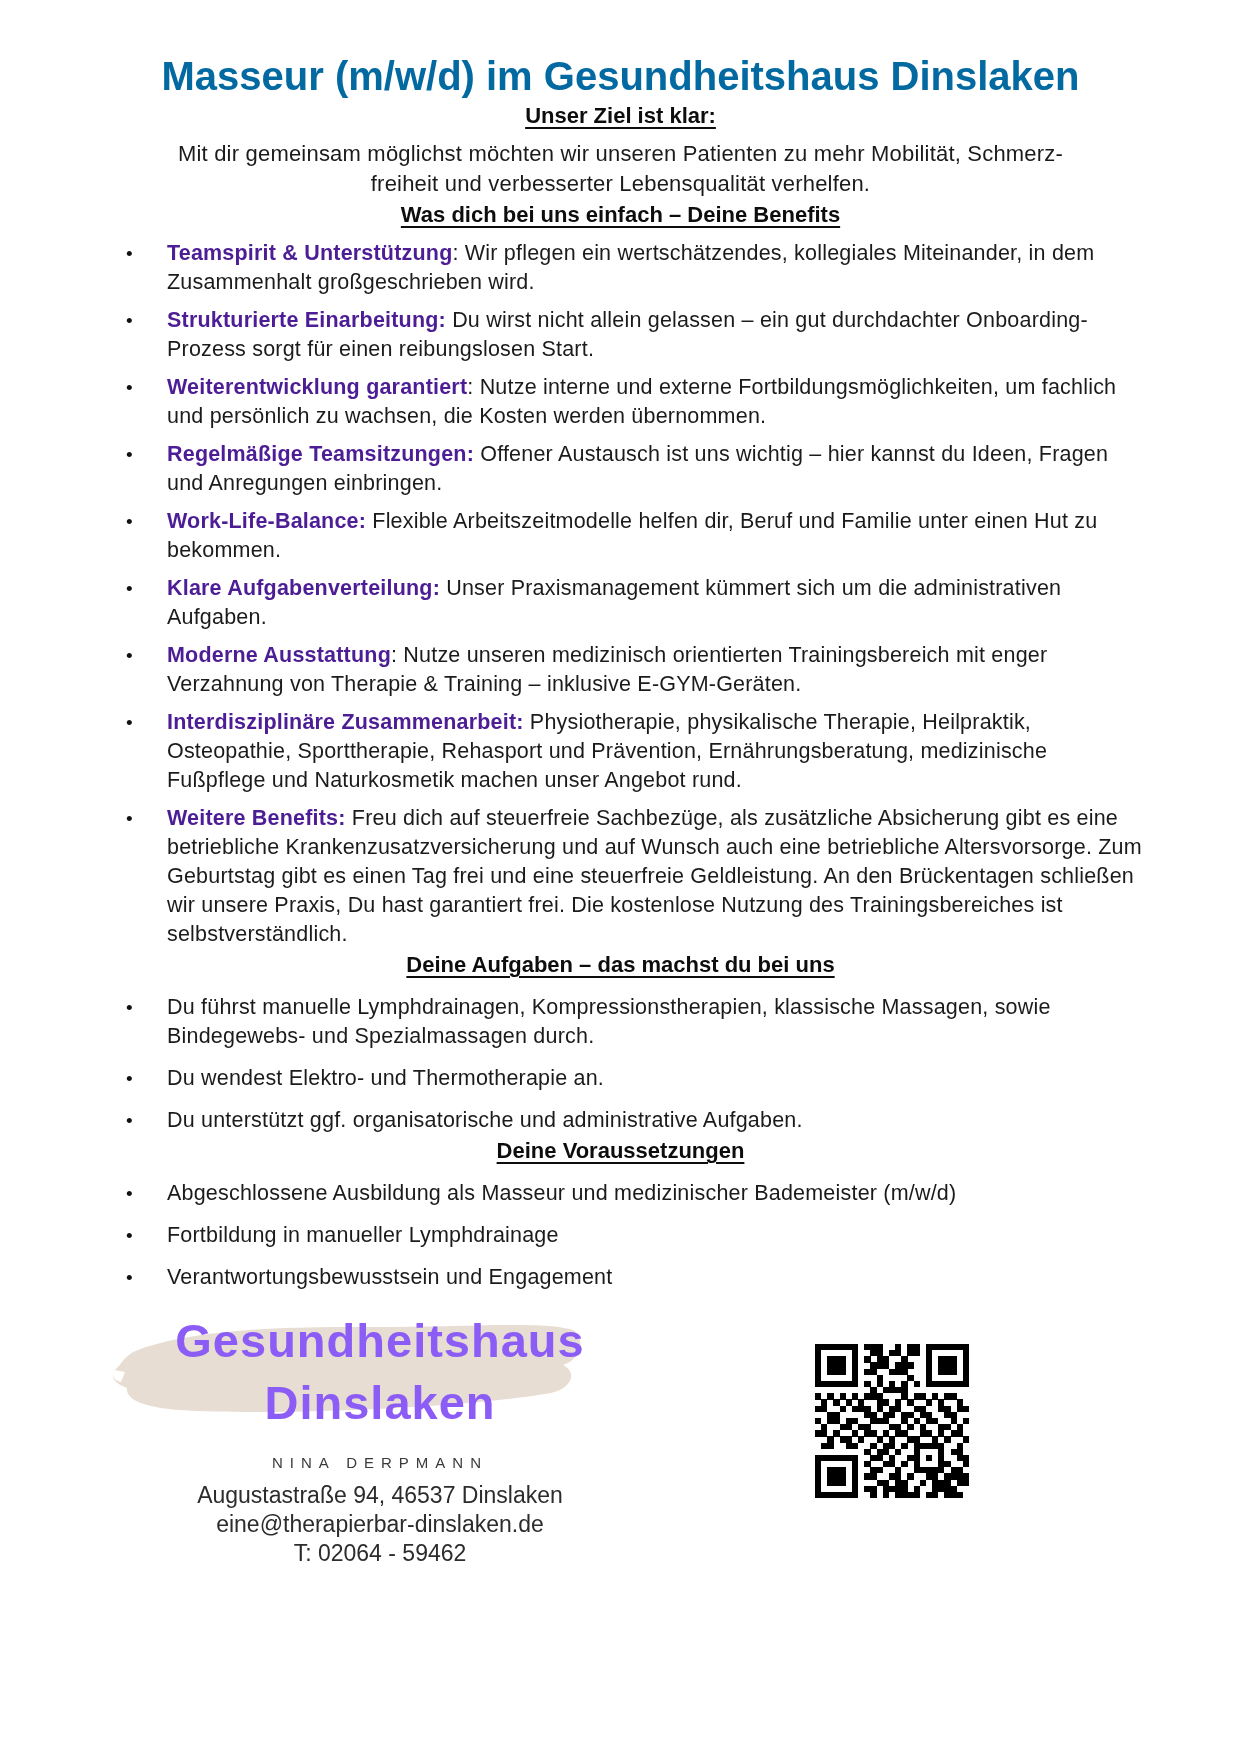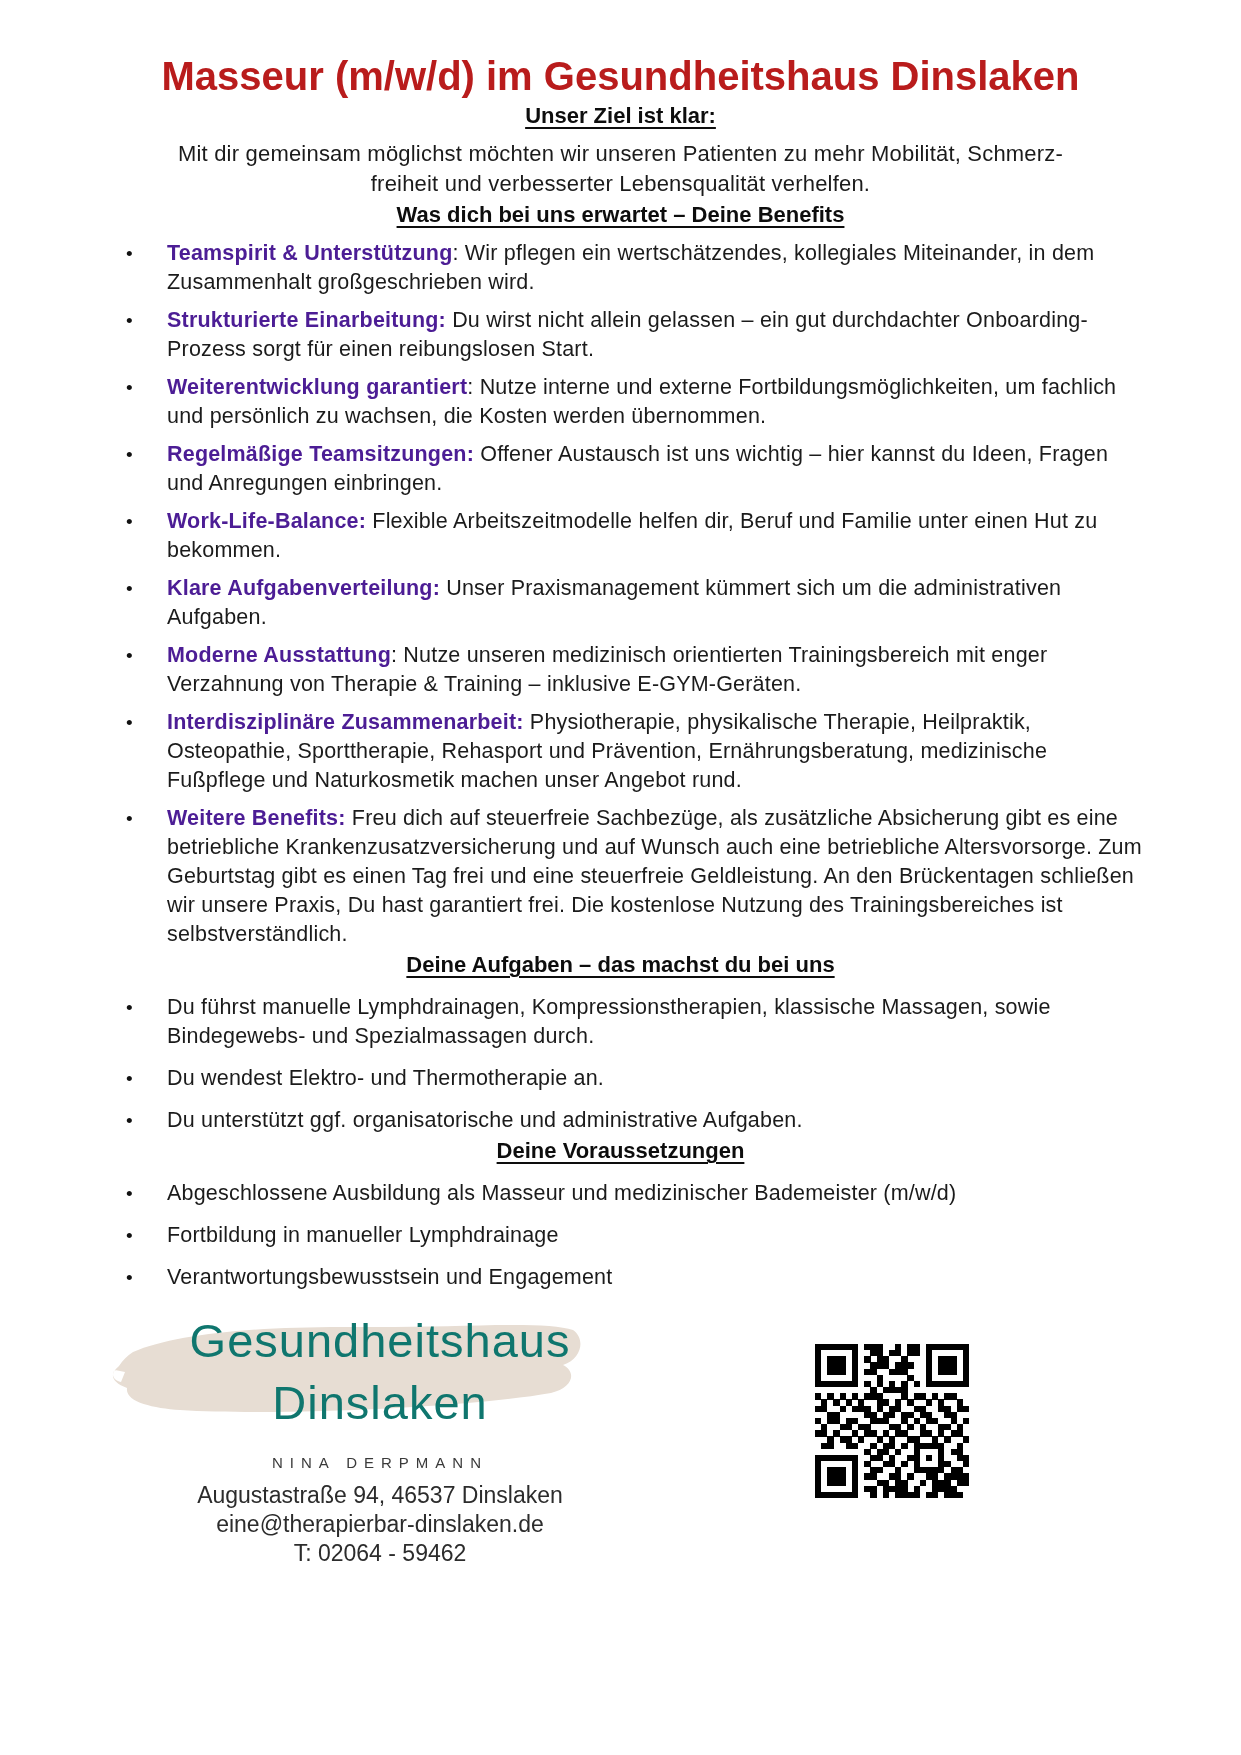--- a/index.html
+++ b/index.html
@@ -2,56 +2,56 @@
 <html lang="de"><head>
 <meta charset="utf-8">
 <style>
   html,body{margin:0;padding:0;background:#ffffff;}
   .page{
     width:1241px;height:1755px;box-sizing:border-box;
     background:#ffffff;color:#1b1b1b;
     font-family:"Liberation Sans",sans-serif;
     padding:52px 95px 0 95px;overflow:hidden;
   }
-  .title{font-size:40px;line-height:48px;font-weight:700;text-align:center;color:#b91c1c;}
+  .title{font-size:40px;line-height:48px;font-weight:700;text-align:center;color:#0369a1;}
   .sec-h{font-size:22px;line-height:31px;font-weight:700;text-align:center;color:#0d0d0d;}
   .sec-h .u{text-decoration:underline;text-decoration-thickness:2px;text-underline-offset:4px;}
   .center-par{text-align:center;font-size:22px;line-height:30px;margin-top:8px;letter-spacing:0.2px;}
   .blist{margin-top:2px;}
   .bullet{display:flex;margin-top:9px;font-size:21.5px;line-height:29px;}
   .blist.loose .bullet{margin-top:13px;}
   .dot{flex:0 0 72px;box-sizing:border-box;padding-left:31px;font-size:19px;color:#111;}
   .btxt{flex:1;letter-spacing:0.2px;}
   .btxt b{font-weight:700;color:#4c1d95;}
   .closing{margin-top:26px;text-align:center;font-size:22px;line-height:30px;letter-spacing:0.2px;}
   .footer{display:flex;align-items:flex-start;margin-top:18px;}
   .logo-wrap{width:570px;position:relative;text-align:center;}
   .brush{position:absolute;left:10px;top:8px;width:485px;height:102px;z-index:0;}
-  .logo-line{position:relative;z-index:1;font-size:47px;line-height:62px;font-weight:400;letter-spacing:1px;color:#0f766e;}
+  .logo-line{position:relative;z-index:1;font-size:47px;line-height:62px;font-weight:700;letter-spacing:1px;color:#8b5cf6;}
   .logo-sub{position:relative;z-index:1;font-size:15px;letter-spacing:7px;margin-top:20px;color:#3a3a3a;}
   .contact{position:relative;z-index:1;margin-top:10px;font-size:23px;line-height:29px;color:#2c2c2c;}
   .qr{width:154px;height:154px;margin-left:150px;margin-top:34px;}
 </style>
 </head>
 <body>
 
 <div class="page">
 
   <div class="title">Masseur (m/w/d) im Gesundheitshaus Dinslaken</div>
 
   <div class="sec-h">
     <span class="u">Unser Ziel ist klar:</span>
   </div>
   <div class="center-par">
     <div>Mit dir gemeinsam möglichst möchten wir unseren Patienten zu mehr Mobilität, Schmerz-</div>
     <div>freiheit und verbesserter Lebensqualität verhelfen.</div>
   </div>
 
   <div class="sec-h">
-    <span class="u">Was dich bei uns erwartet – Deine Benefits</span>
+    <span class="u">Was dich bei uns einfach – Deine Benefits</span>
   </div>
 
   <div class="blist">
     <div class="bullet">
       <span class="dot">•</span>
       <span class="btxt"><b>Teamspirit &amp; Unterstützung</b><span>: Wir pflegen ein wertschätzendes, kollegiales Miteinan­der, in dem Zusammenhalt großgeschrieben wird.</span></span>
     </div>
     <div class="bullet">
       <span class="dot">•</span>
       <span class="btxt"><b>Strukturierte Einarbeitung:</b><span> Du wirst nicht allein gelassen – ein gut durchdachter On­boarding-Prozess sorgt für einen reibungslosen Start.</span></span>

